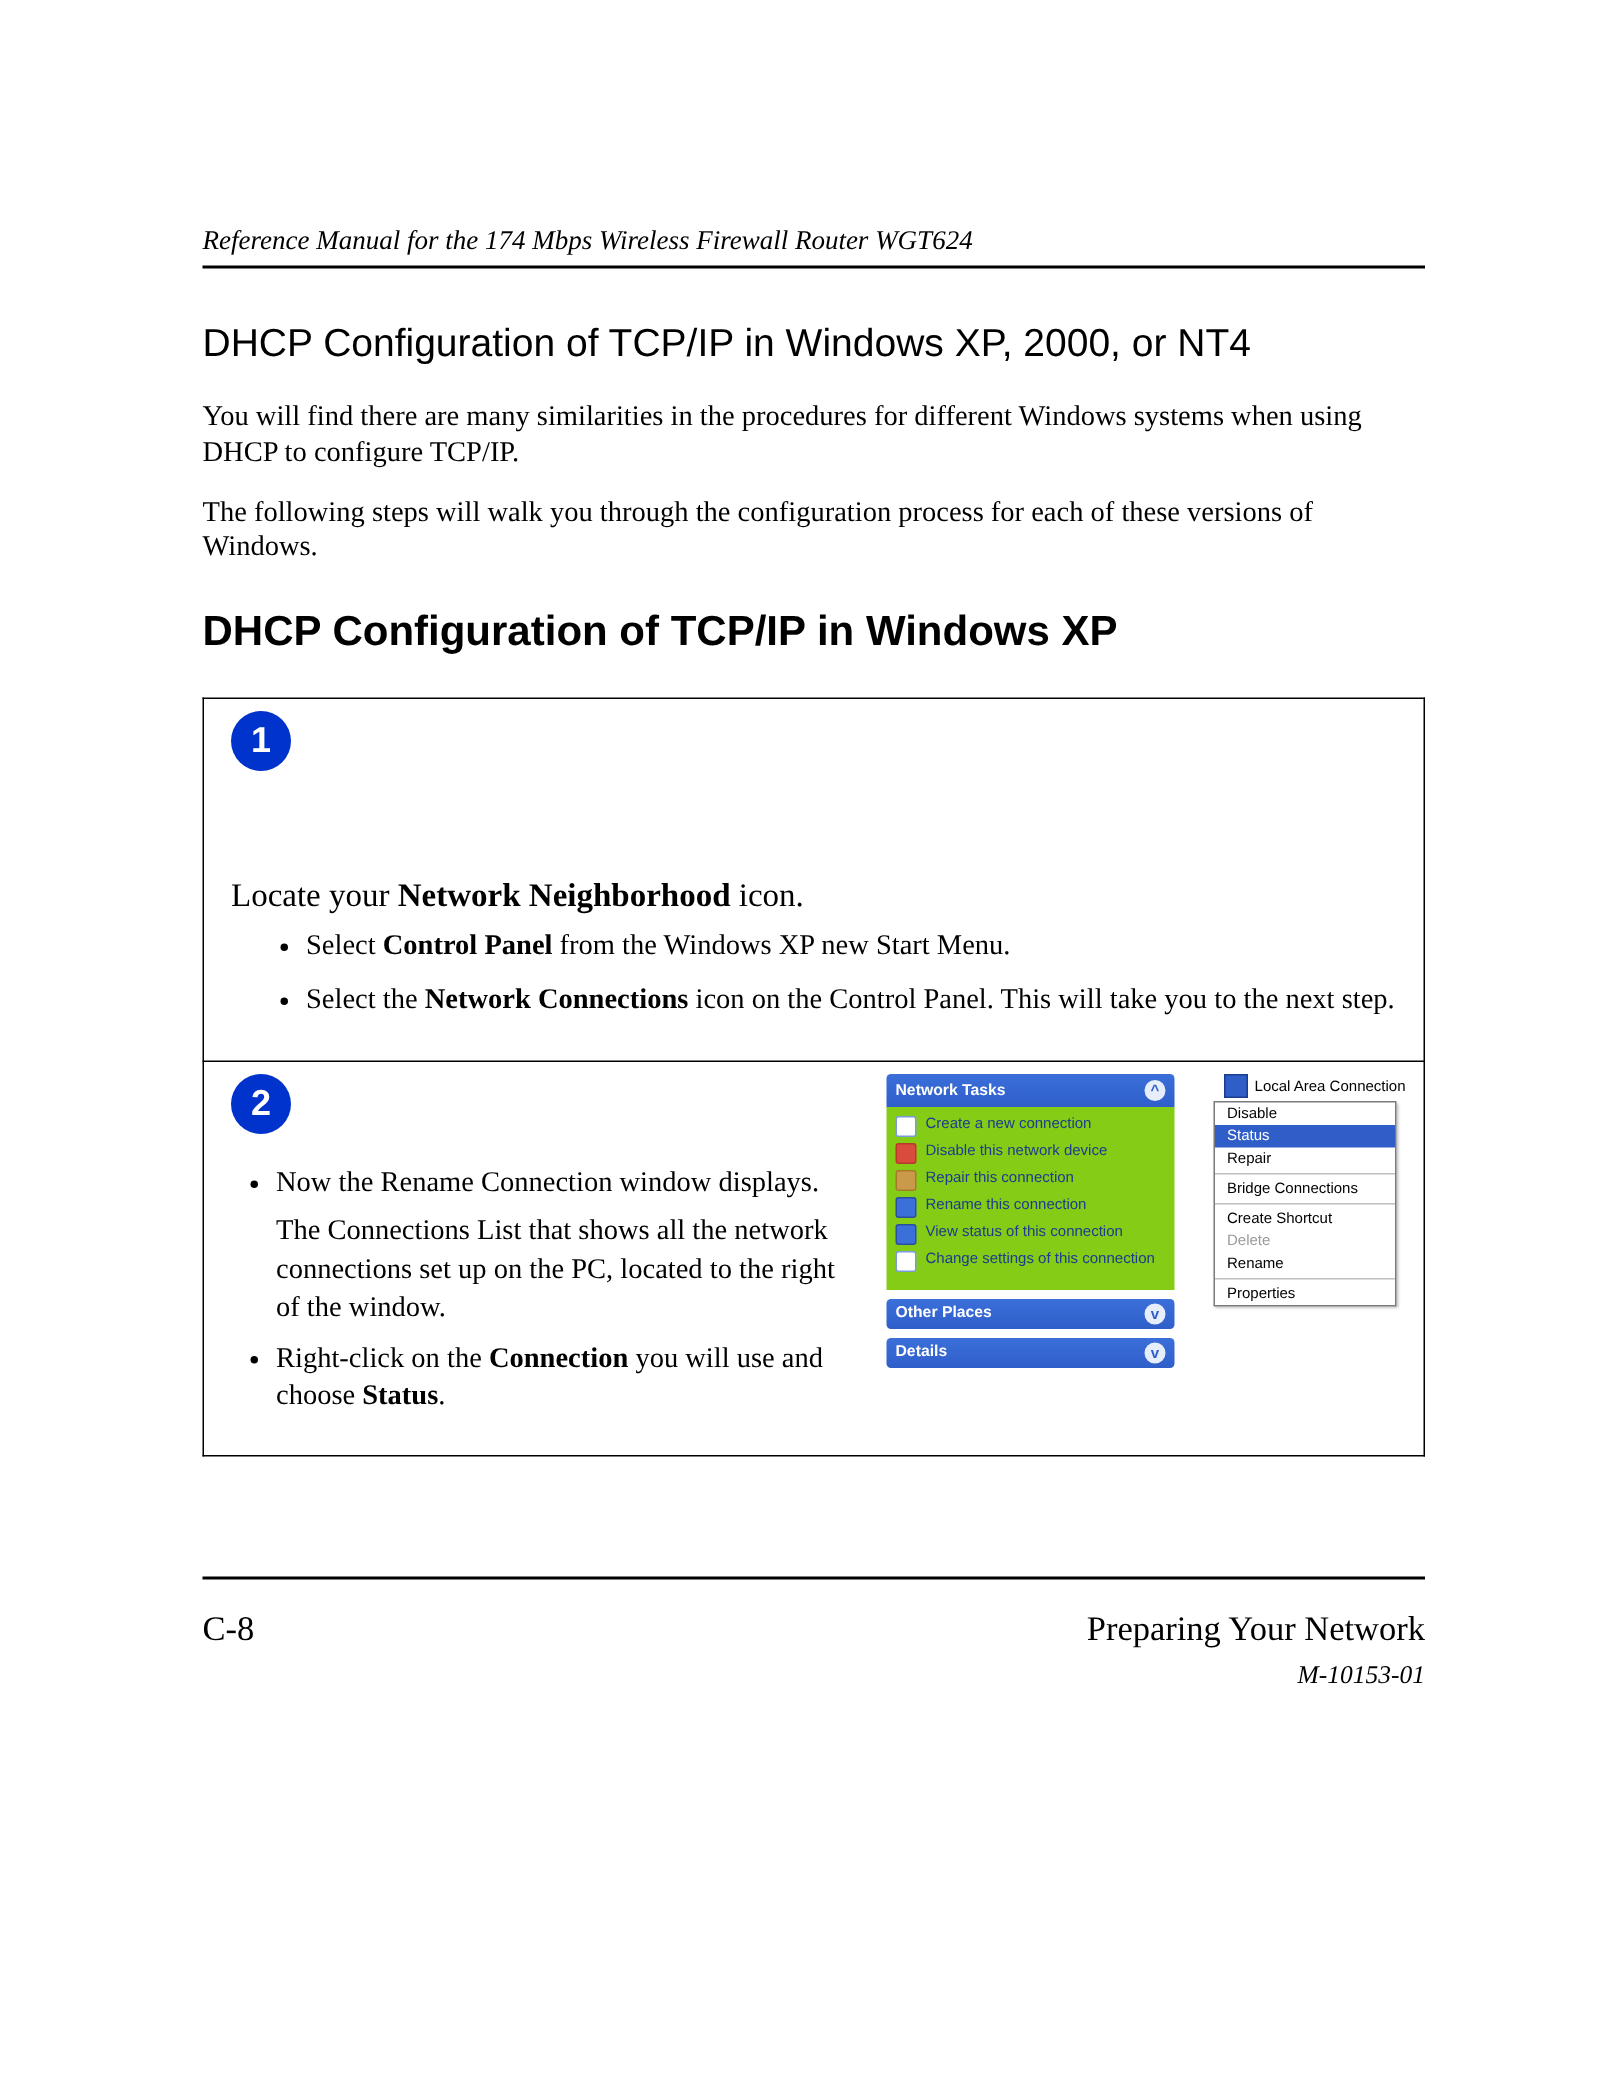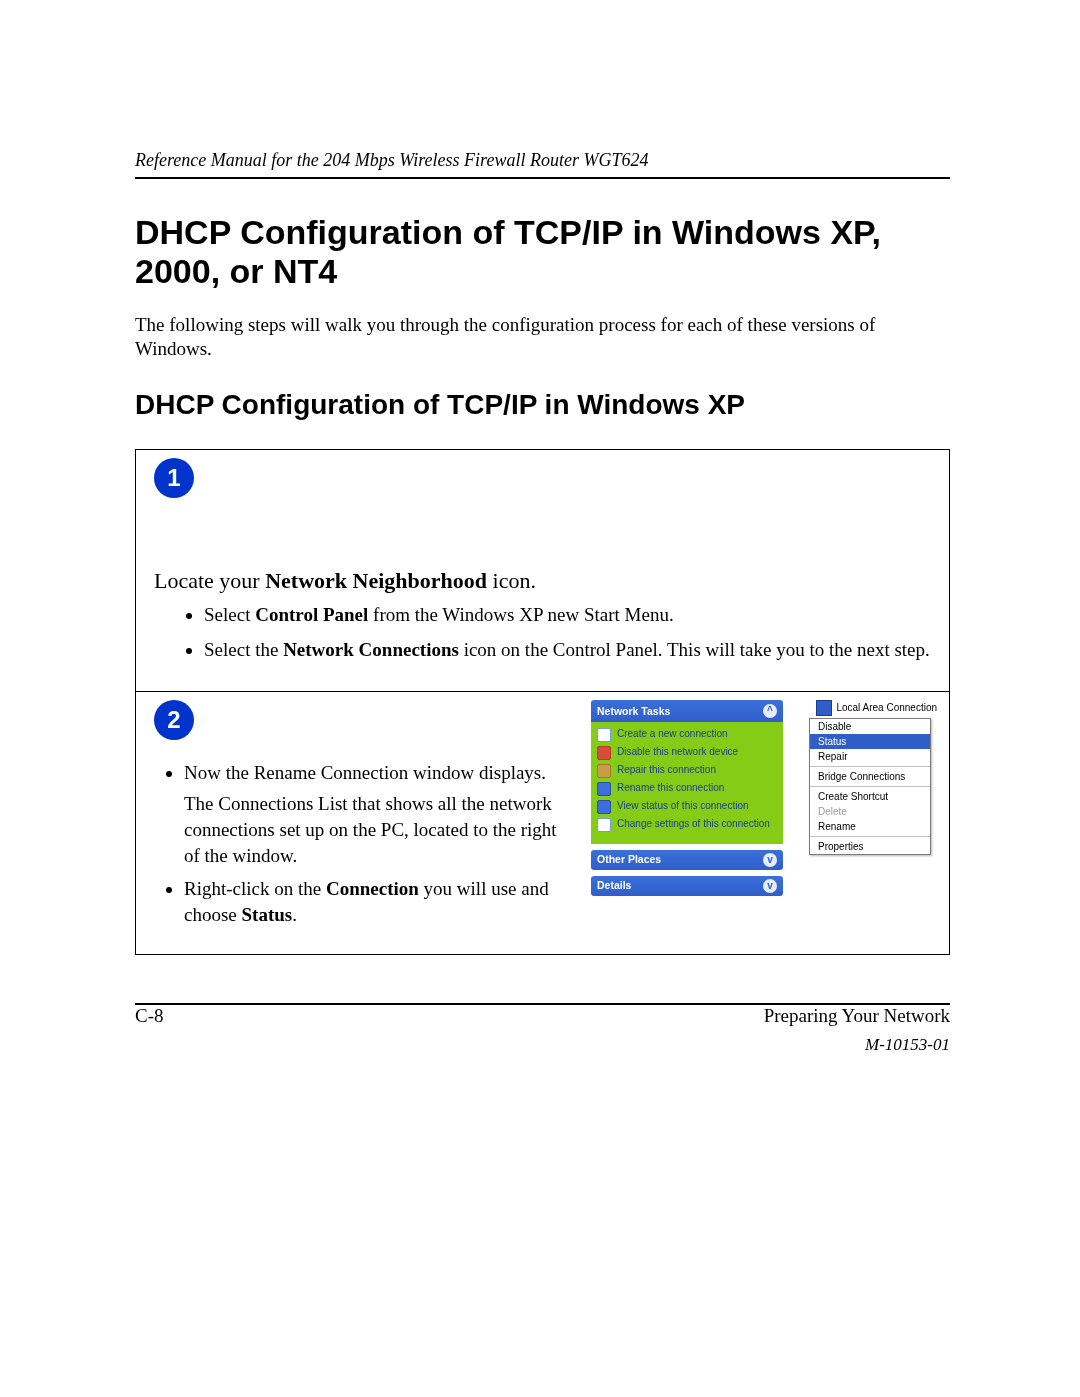--- a/index.html
+++ b/index.html
@@ -19,22 +19,22 @@
   }
   .running-head {
     font-style: italic;
     font-size: 18px;
     border-bottom: 2px solid #000;
     padding-bottom: 6px;
     margin-bottom: 34px;
   }
   h1.section-heading {
     font-family: Arial, Helvetica, sans-serif;
-    font-weight: bold;
-    font-size: 34px;
+    font-weight: normal;
+    font-size: 26px;
     margin: 0 0 22px 0;
   }
   p.body-para {
     font-size: 19px;
     line-height: 1.25;
     margin: 0 0 16px 0;
   }
   h2.subsection-heading {
     font-family: Arial, Helvetica, sans-serif;
     font-weight: bold;
@@ -167,43 +167,44 @@
   .ctx-menu .sel {
     background: #2f5ec9;
     color: #fff;
   }
   .ctx-menu .disabled { color: #9a9a9a; }
   .ctx-menu hr {
     border: none; border-top: 1px solid #c0c0c0; margin: 2px 0;
   }
   .footer-rule {
     border-top: 2px solid #000;
-    margin-top: 48px;
-    padding-top: 0;
+    margin-top: 80px;
+    padding-top: 20px;
     display: flex;
     justify-content: space-between;
-    font-size: 19px;
+    font-size: 23px;
   }
   .footer-doc {
     text-align: right;
     font-style: italic;
     font-size: 17px;
     margin-top: 8px;
   }
   .bold { font-weight: bold; }
 </style>
 </head>
 <body>
 
 <div class="page">
 
-  <div class="running-head">Reference Manual for the 204 Mbps Wireless Firewall Router WGT624</div>
+  <div class="running-head">Reference Manual for the 174 Mbps Wireless Firewall Router WGT624</div>
 
   <h1 class="section-heading">DHCP Configuration of TCP/IP in Windows XP, 2000, or NT4</h1>
 
+  <p class="body-para">You will find there are many similarities in the procedures for different Windows systems when using DHCP to configure TCP/IP.</p>
   <p class="body-para">The following steps will walk you through the configuration process for each of these versions of Windows.</p>
 
   <h2 class="subsection-heading">DHCP Configuration of TCP/IP in Windows XP</h2>
 
   <table class="steps">
     <tbody>
         <tr>
       <td>
         <div class="step-badge">1</div>
         <div style="font-size:22px;">

